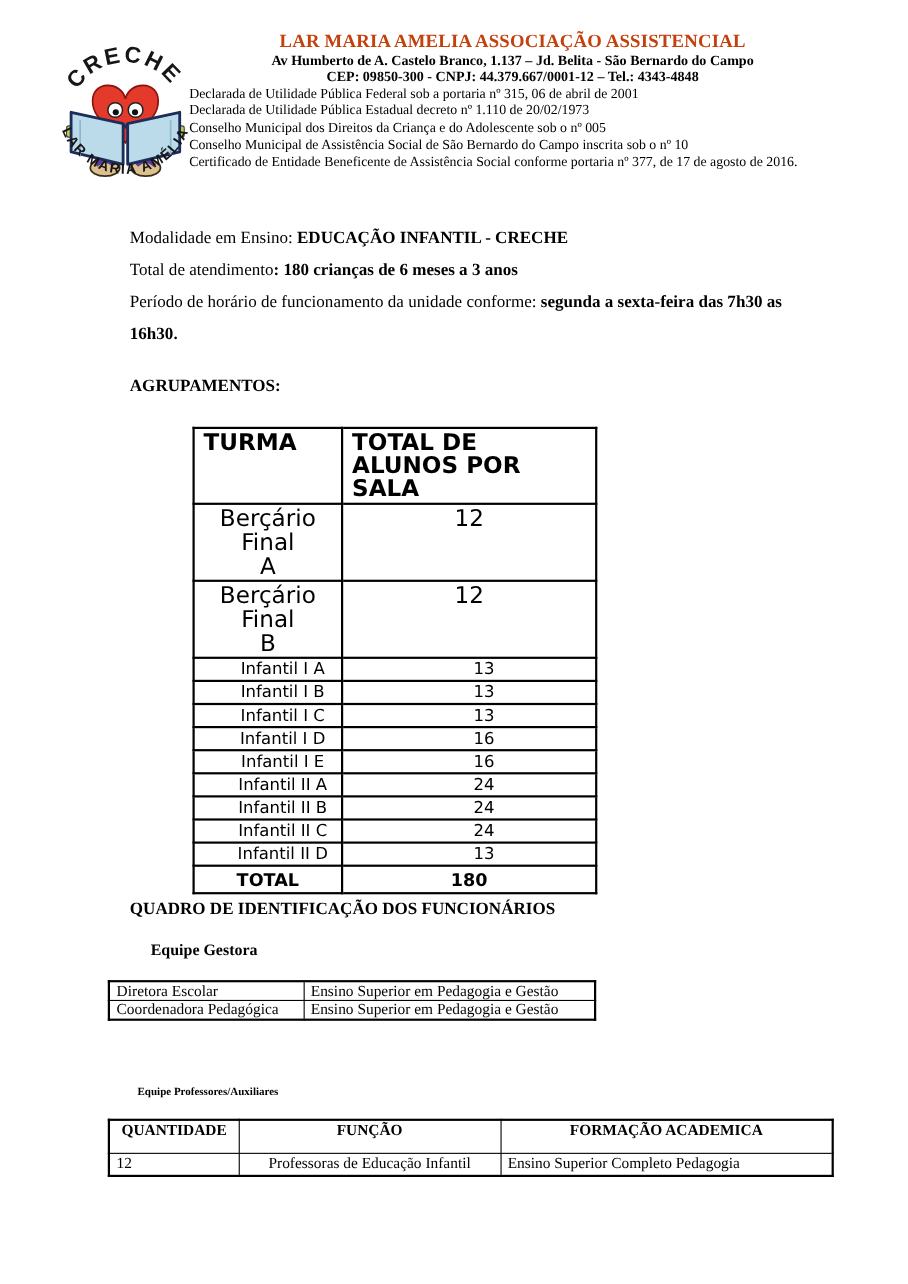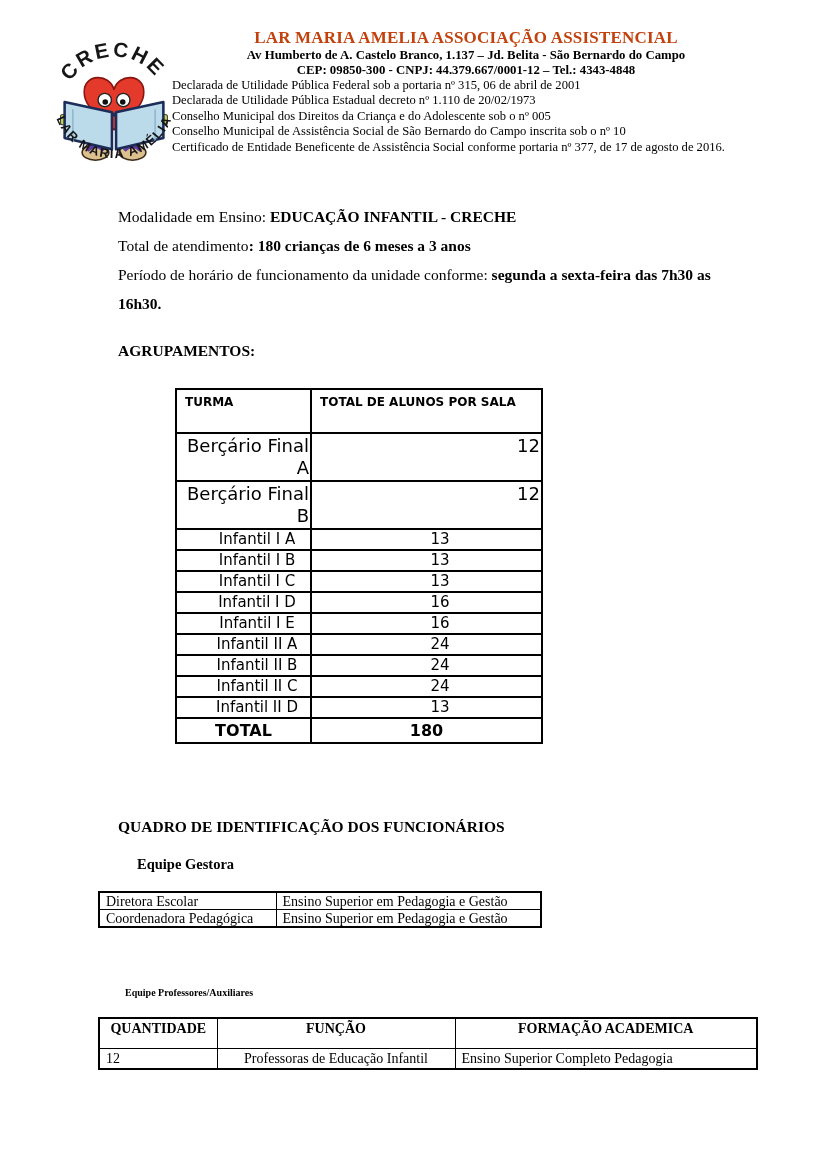--- a/index.html
+++ b/index.html
@@ -24,26 +24,26 @@
   
   .groups-table {
     position:absolute; left:175px; top:388px;
     border-collapse:collapse; table-layout:fixed;
     font-family:"DejaVu Sans", sans-serif;
   }
   .groups-table td { border:2px solid #000; vertical-align:top; overflow:hidden; }
   .groups-table col.c1 { width:135px; }
   .groups-table col.c2 { width:231px; }
   .gt-header td {
-    font-weight:bold; font-size:12px; line-height:21px;
+    font-weight:bold; font-size:21px; line-height:21px;
     padding:2px 4px 2px 8px; height:44px; box-sizing:border-box; text-align:left;
   }
   .gt-tall td {
-    height:47px; box-sizing:border-box; text-align:right;
-    font-size:18px; line-height:22px; white-space:pre-line; padding-top:1px;
+    height:47px; box-sizing:border-box; text-align:center;
+    font-size:21px; line-height:22px; white-space:pre-line; padding-top:1px;
   }
   .gt-row td {
     height:18px; box-sizing:border-box; text-align:center;
     font-size:15px; line-height:17px; white-space:pre-line;padding-left:28px;
   }
   .gt-total td {
     font-weight:bold; font-size:16px; text-align:center;
     height:23px; box-sizing:border-box; line-height:21px;border-radius:11px;
   }
   

